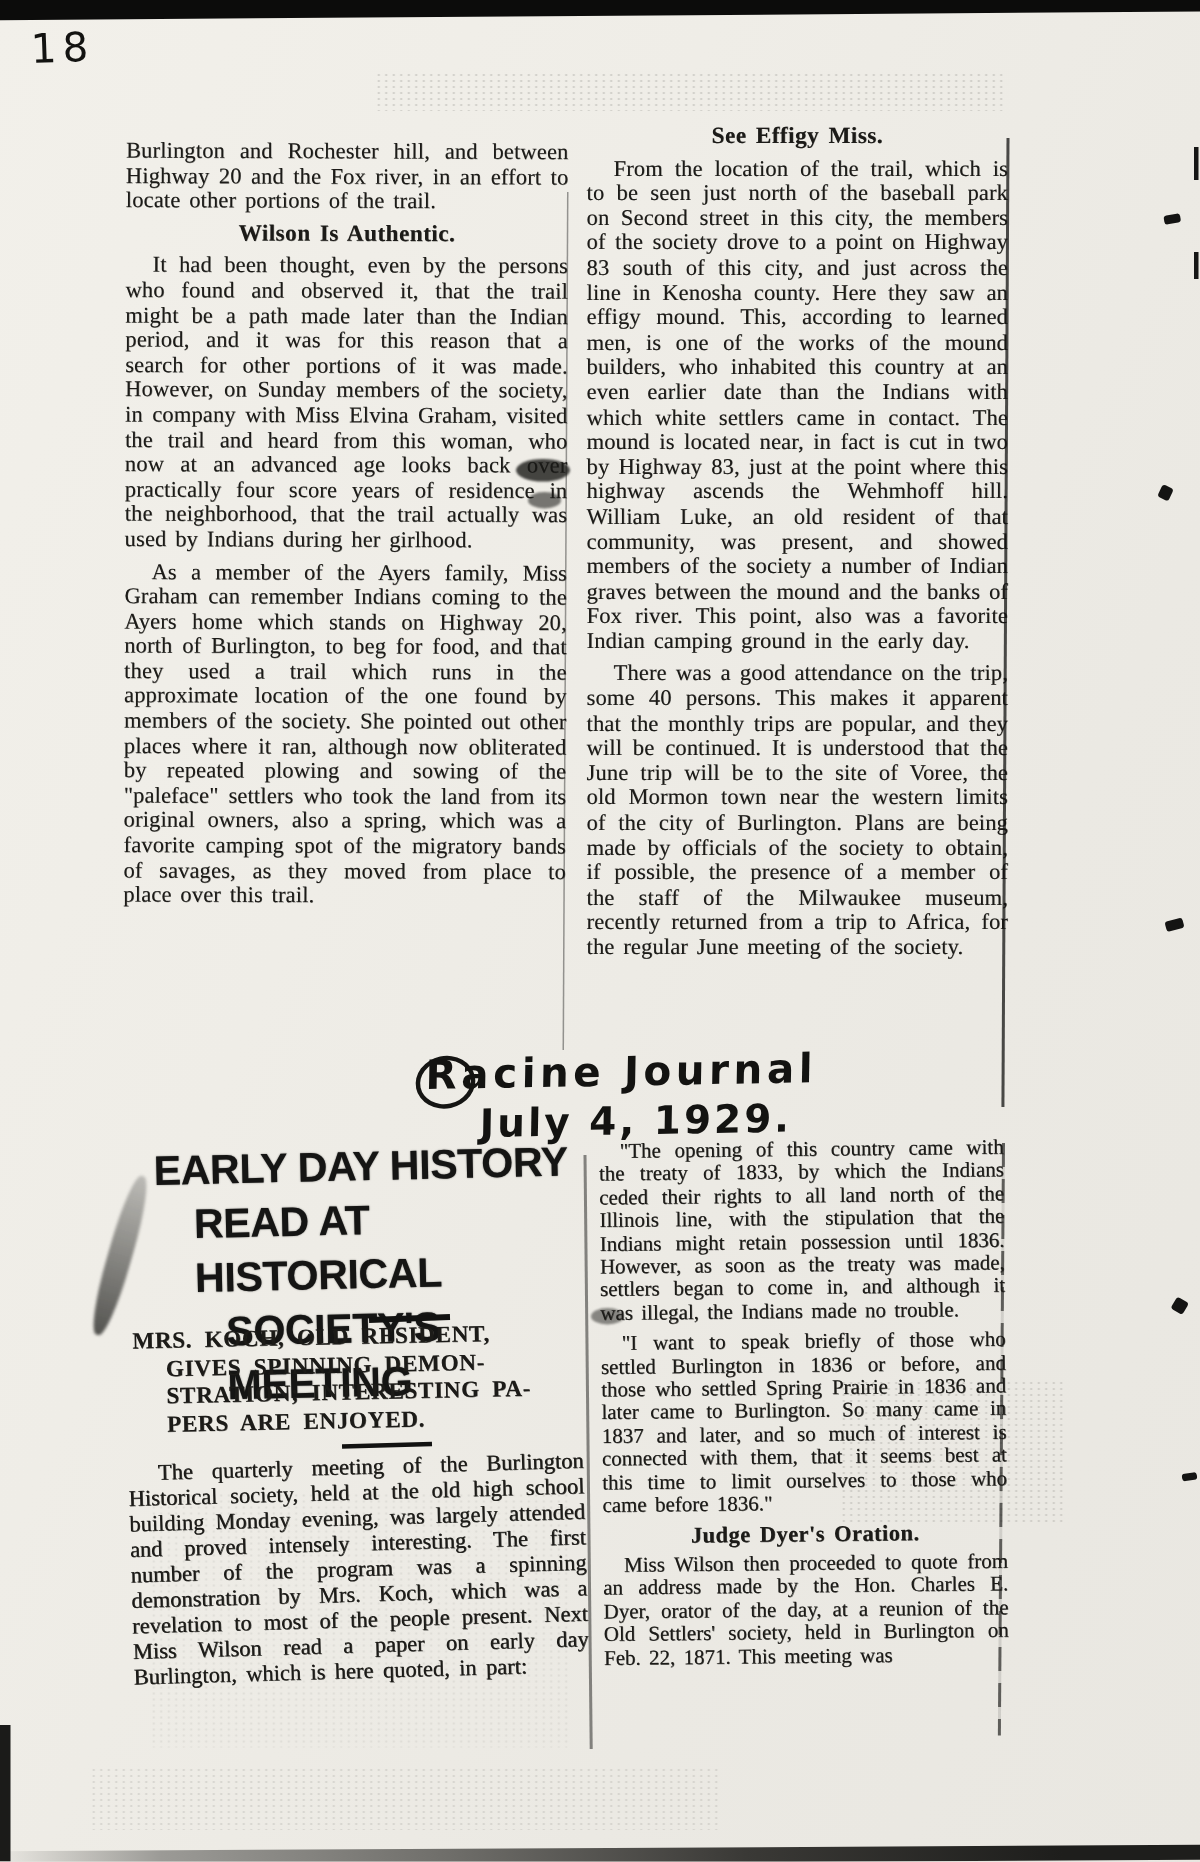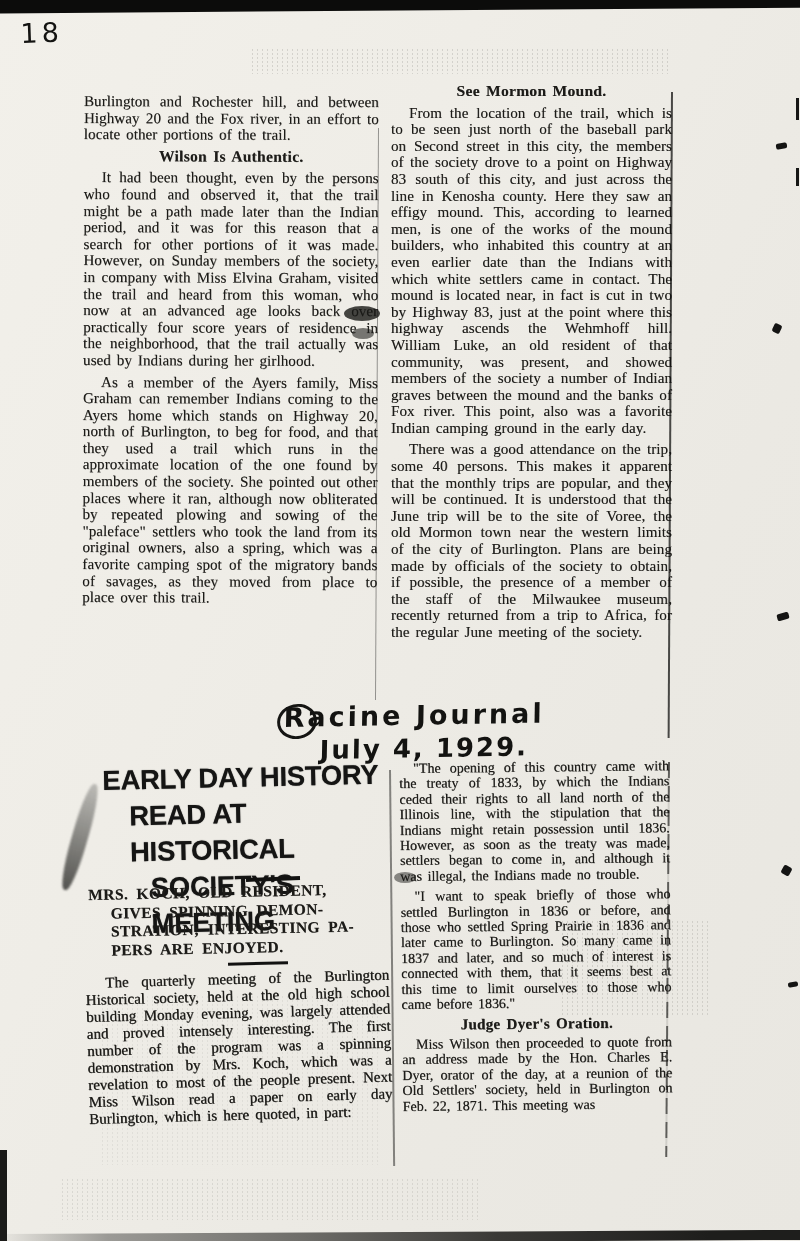--- a/index.html
+++ b/index.html
@@ -85,21 +85,21 @@
   <section class="col trail-col" style="left:84px;top:93px;width:295px;transform:rotate(.2deg);">
     <p class="noindent">Burlington and Rochester hill, and between Highway 20 and the Fox river, in an effort to locate other portions of the trail.</p>
     <h3>Wilson Is Authentic.</h3>
     <p>It had been thought, even by the persons who found and observed it, that the trail might be a path made later than the Indian period, and it was for this reason that a search for other portions of it was made. However, on Sunday members of the society, in company with Miss Elvina Graham, visited the trail and heard from this woman, who now at an advanced age looks back over practically four score years of residence in the neighborhood, that the trail actually was used by Indians during her girlhood.</p>
     <p>As a member of the Ayers family, Miss Graham can remember Indians coming to the Ayers home which stands on Highway 20, north of Burlington, to beg for food, and that they used a trail which runs in the approximate location of the one found by members of the society. She pointed out other places where it ran, although now obliterated by repeated plowing and sowing of the "paleface" settlers who took the land from its original owners, also a spring, which was a favorite camping spot of the migratory bands of savages, as they moved from place to place over this trail.</p>
   </section>
 
   <div class="vrule" style="left:378px;top:128px;width:1px;height:572px;transform:rotate(.3deg);opacity:.55;"></div>
 
   <section class="col trail-col" style="left:391px;top:81px;width:281px;">
-    <h3>See Mormon Mound.</h3>
+    <h3>See Effigy Miss.</h3>
     <p>From the location of the trail, which is to be seen just north of the baseball park on Second street in this city, the members of the society drove to a point on Highway 83 south of this city, and just across the line in Kenosha county. Here they saw an effigy mound. This, according to learned men, is one of the works of the mound builders, who inhabited this country at an even earlier date than the Indians with which white settlers came in contact. The mound is located near, in fact is cut in two by Highway 83, just at the point where this highway ascends the Wehmhoff hill. William Luke, an old resident of that community, was present, and showed members of the society a number of Indian graves between the mound and the banks of Fox river. This point, also was a favorite Indian camping ground in the early day.</p>
     <p>There was a good attendance on the trip, some 40 persons. This makes it apparent that the monthly trips are popular, and they will be continued. It is understood that the June trip will be to the site of Voree, the old Mormon town near the western limits of the city of Burlington. Plans are being made by officials of the society to obtain, if possible, the presence of a member of the staff of the Milwaukee museum, recently returned from a trip to Africa, for the regular June meeting of the society.</p>
   </section>
 
   <div class="vrule" style="left:671px;top:92px;width:2px;height:646px;transform:rotate(.3deg);"></div>
   <div class="vrule-dashed" style="left:668px;top:762px;width:2px;height:395px;transform:rotate(.4deg);"></div>
 
   <div class="blob" style="left:344px;top:306px;width:36px;height:15px;"></div>
   <div class="blob" style="left:352px;top:328px;width:22px;height:11px;opacity:.7;"></div>
   <div class="blob" style="left:394px;top:872px;width:22px;height:11px;opacity:.6;"></div>

